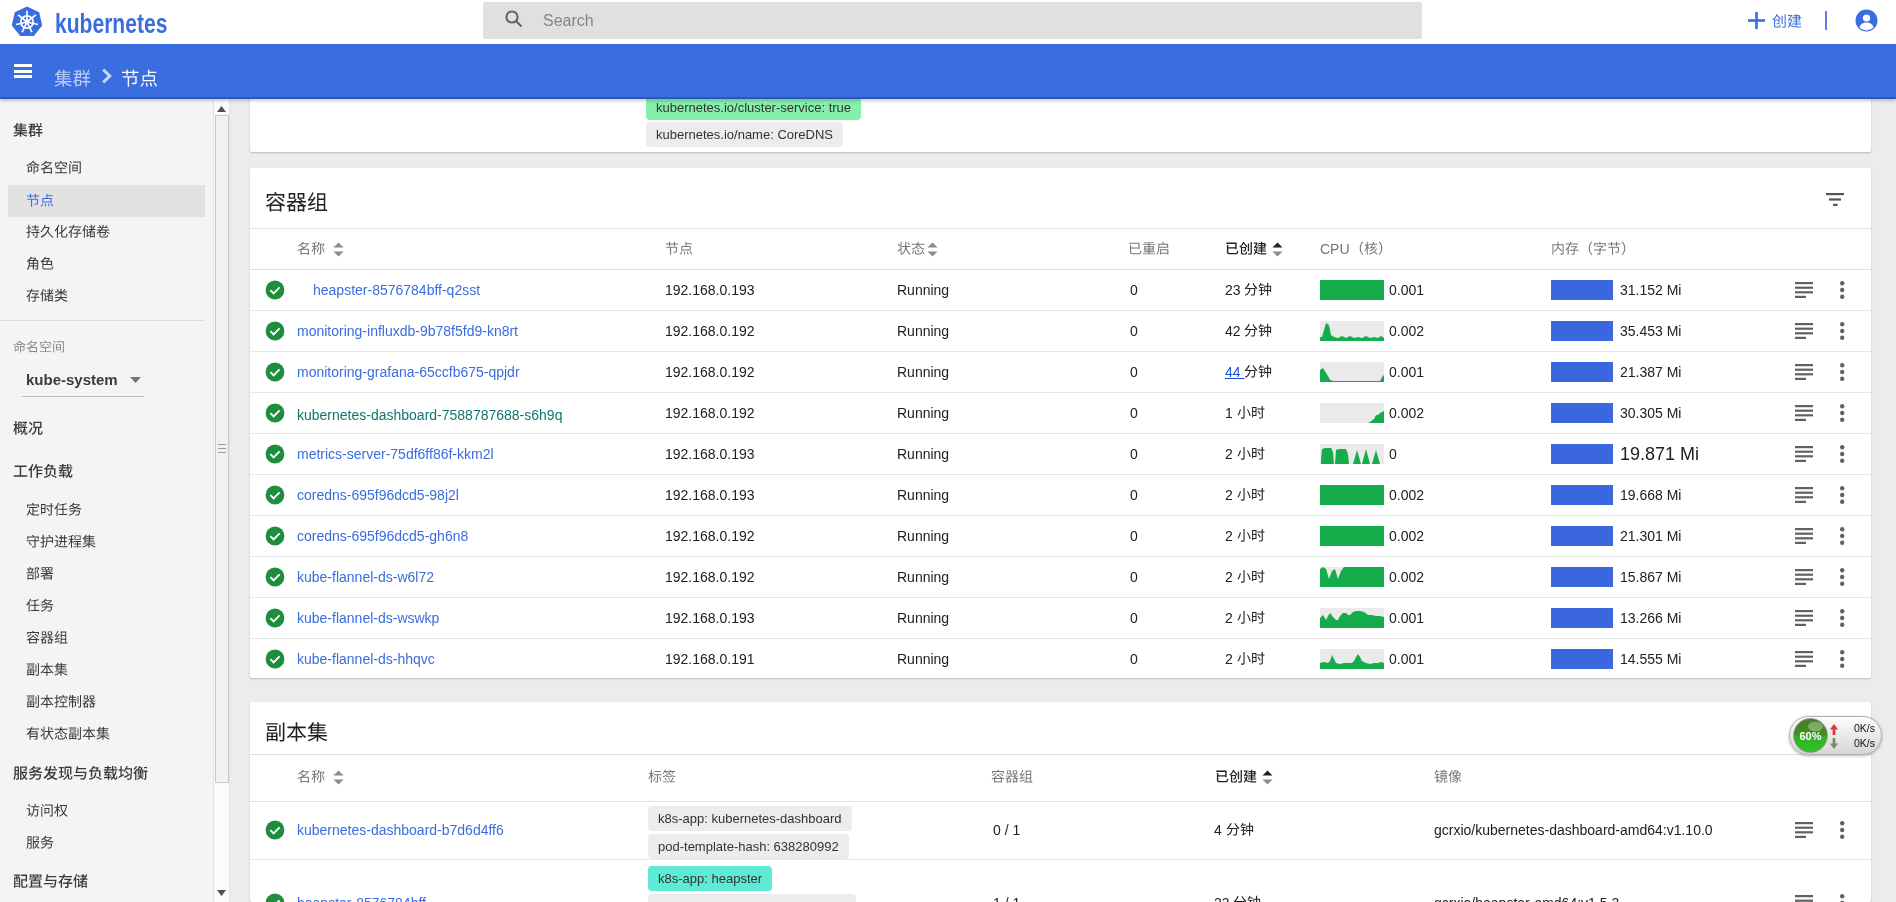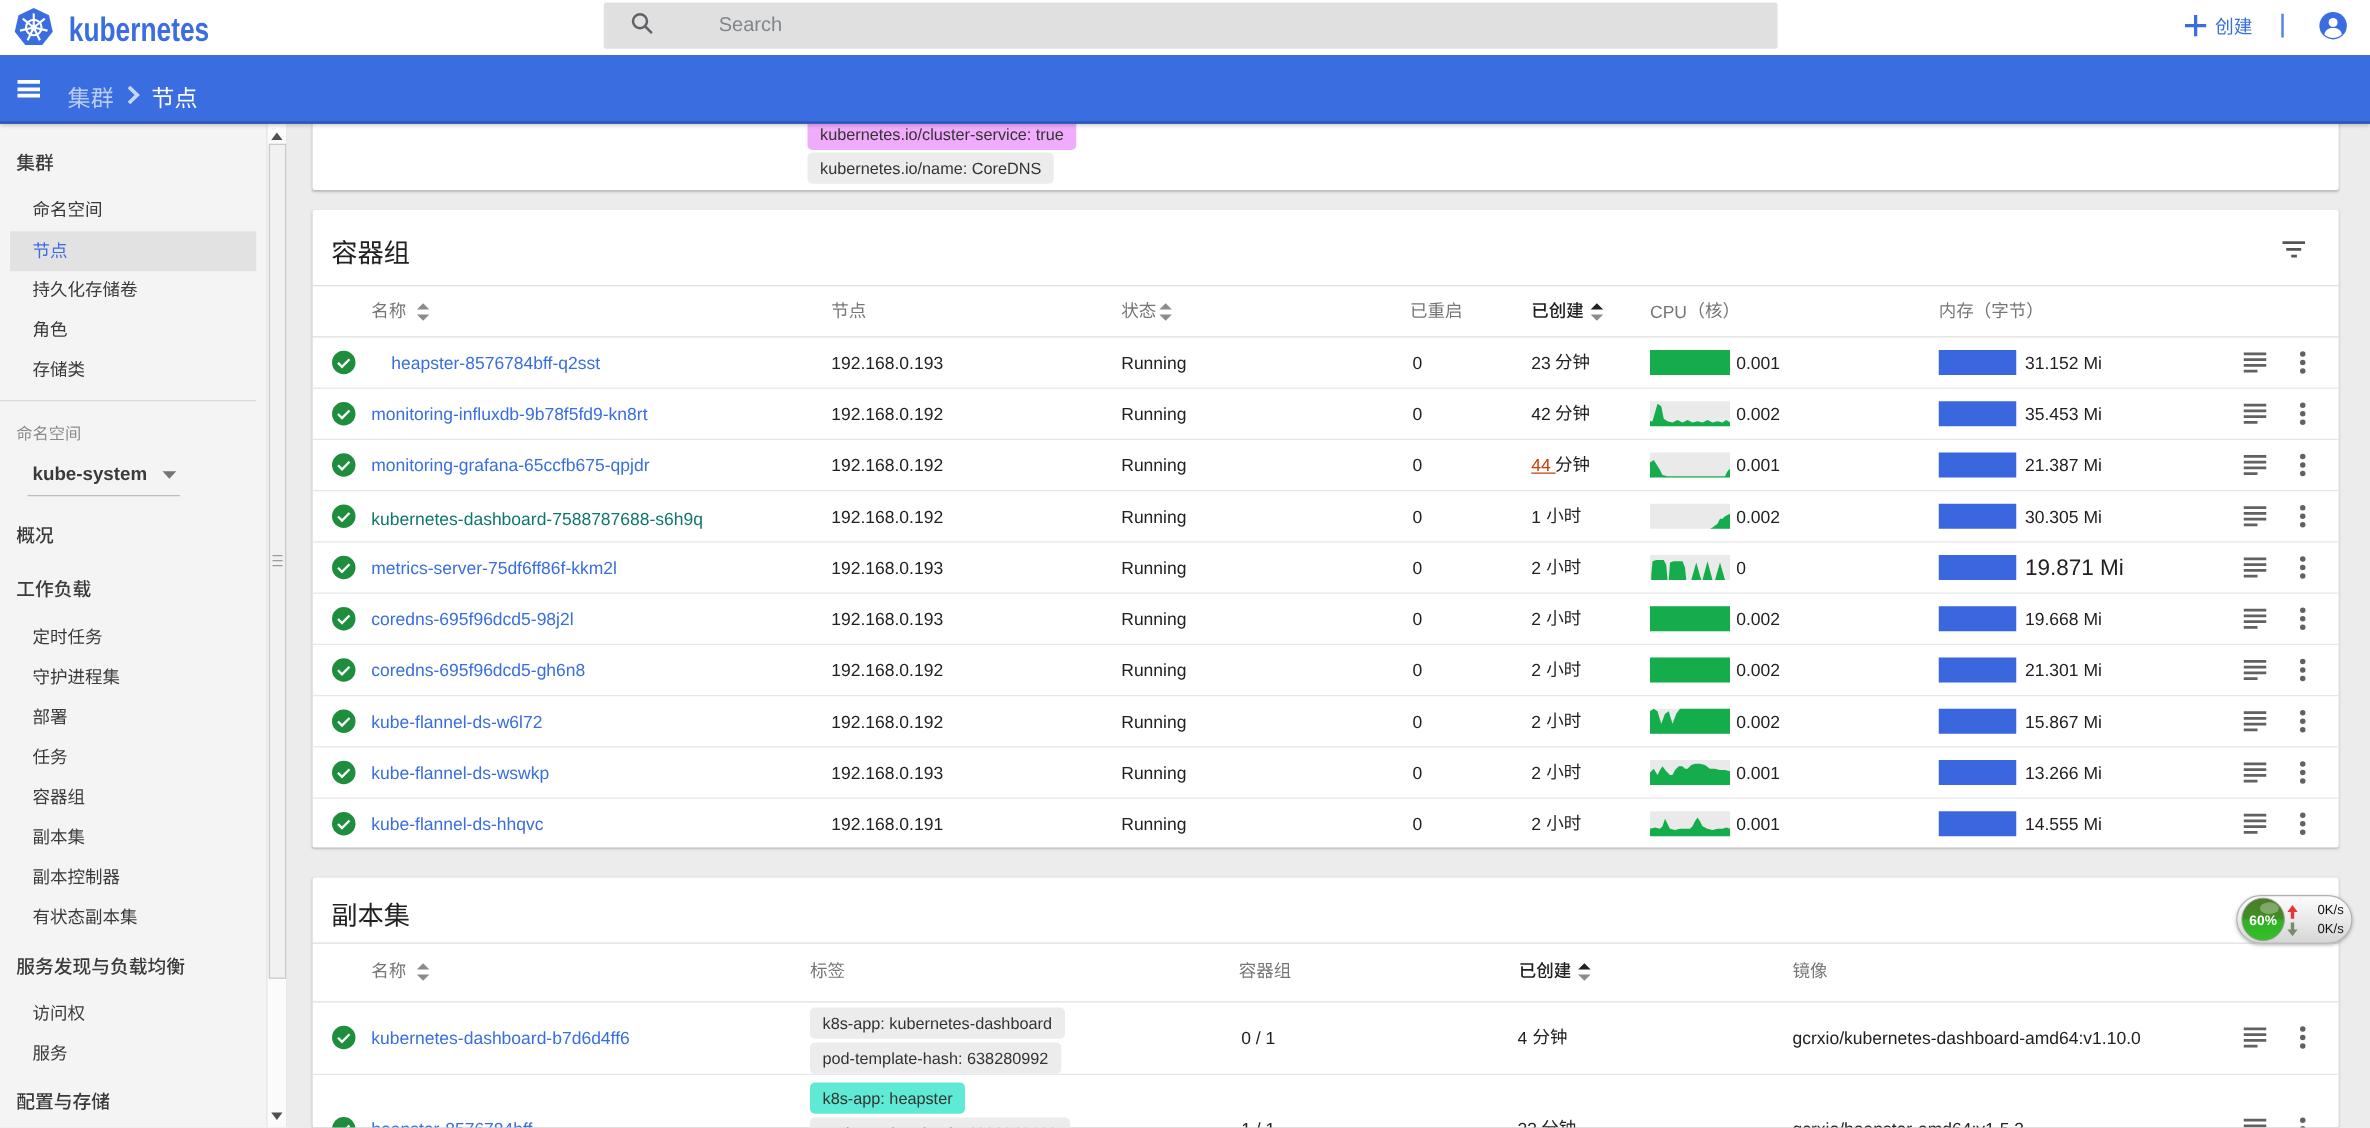--- a/index.html
+++ b/index.html
@@ -19,21 +19,21 @@
     <line x1="16" y1="16" x2="7.1653026260713375" y2="8.954567272970522" stroke="#fff" stroke-width="1.7"></line>
     <circle cx="16" cy="16" r="6.2" fill="none" stroke="#fff" stroke-width="1.7"></circle>
     <circle cx="16" cy="16" r="2.4" fill="#fff"></circle>
   </svg>
 <div style="position:absolute;left:55px;top:8.5px;z-index:31;font-size:27px;font-weight:bold;color:#3a6de0;transform:scaleX(.78);transform-origin:left;letter-spacing:0px;white-space:nowrap">kubernetes</div>
 <div style="position:absolute;left:483px;top:2px;width:939px;height:37px;background:#e0e0e0;border-radius:2px;z-index:31;"></div>
 <svg style="position:absolute;left:504px;top:9px;z-index:31" width="20" height="20" viewBox="0 0 20 20">
     <circle cx="8" cy="8" r="5.6" fill="none" stroke="#5f6368" stroke-width="2"></circle>
     <line x1="12.2" y1="12.2" x2="17.5" y2="17.5" stroke="#5f6368" stroke-width="2"></line>
   </svg>
-<div style="position:absolute;left:543px;top:10.5px;line-height:20px;font-size:16px;color:#80868b;font-weight:normal;white-space:nowrap;z-index:31;margin-left:32px;">Search</div>
+<div style="position:absolute;left:543px;top:10.5px;line-height:20px;font-size:16px;color:#80868b;font-weight:normal;white-space:nowrap;z-index:31;">Search</div>
 <svg style="position:absolute;left:1748px;top:12px;z-index:31" width="17" height="17" viewBox="0 0 17 17">
     <rect x="7.2" y="0" width="2.6" height="17" fill="#3a6de0"></rect>
     <rect x="0" y="7.2" width="17" height="2.6" fill="#3a6de0"></rect>
   </svg>
 <div style="position:absolute;left:1772px;top:10.5px;line-height:20px;font-size:15px;color:#3a6de0;font-weight:normal;white-space:nowrap;z-index:31;"><svg width="30.0" height="21.0" viewBox="0 0 30.0 21.0" style="display:inline-block;vertical-align:-5.4px">
       <path fill="#3a6de0" d="M12.6 3.2V15.3C12.6 15.6 12.5 15.7 12.2 15.7C11.9 15.7 10.9 15.7 9.9 15.7C10 16 10.2 16.5 10.3 16.7C11.7 16.8 12.5 16.7 13 16.6C13.5 16.4 13.7 16.1 13.7 15.3V3.2ZM9.6 4.7V13.1H10.7V4.7ZM2.1 8.5V14.9C2.1 16.3 2.6 16.6 4 16.6C4.3 16.6 6.5 16.6 6.8 16.6C8.2 16.6 8.5 16 8.6 13.9C8.3 13.8 7.9 13.7 7.6 13.5C7.6 15.3 7.5 15.6 6.8 15.6C6.3 15.6 4.5 15.6 4.1 15.6C3.4 15.6 3.2 15.5 3.2 14.9V9.5H6.5C6.4 11.3 6.2 12 6 12.3C5.9 12.4 5.8 12.4 5.6 12.4C5.4 12.4 4.9 12.4 4.3 12.3C4.5 12.6 4.6 13 4.6 13.3C5.2 13.4 5.8 13.3 6.1 13.3C6.5 13.3 6.7 13.2 6.9 12.9C7.3 12.6 7.5 11.5 7.6 8.9C7.6 8.8 7.6 8.5 7.6 8.5ZM4.7 3C3.9 5 2.3 7 0.4 8.4C0.7 8.6 1.1 9 1.2 9.2C2.7 8 4 6.5 5 4.9C6.1 6.2 7.4 7.7 8.1 8.7L8.9 8C8.2 6.9 6.7 5.3 5.4 4L5.7 3.3Z M20.9 4.3V5.2H23.7V6.3H19.9V7.2H23.7V8.4H20.8V9.3H23.7V10.4H20.7V11.3H23.7V12.5H20.1V13.4H23.7V14.9H24.8V13.4H29.1V12.5H24.8V11.3H28.5V10.4H24.8V9.3H28.1V7.2H29.2V6.3H28.1V4.3H24.8V3H23.7V4.3ZM24.8 7.2H27.1V8.4H24.8ZM24.8 6.3V5.2H27.1V6.3ZM16.5 9.7C16.5 9.5 16.8 9.3 17 9.2H18.9C18.7 10.6 18.4 11.7 18 12.7C17.6 12.1 17.3 11.4 17 10.5L16.2 10.8C16.5 12 17 12.9 17.5 13.7C17 14.7 16.3 15.5 15.6 16.1C15.8 16.2 16.2 16.6 16.4 16.8C17.1 16.2 17.7 15.5 18.3 14.6C19.8 16.1 22 16.4 24.8 16.4H29C29.1 16.1 29.3 15.6 29.4 15.4C28.7 15.4 25.4 15.4 24.8 15.4C22.3 15.4 20.2 15.1 18.7 13.6C19.4 12.2 19.8 10.5 20 8.4L19.4 8.2L19.2 8.2H17.9C18.6 7.1 19.4 5.7 20.1 4.2L19.4 3.8L19 3.9H16V4.9H18.6C18 6.3 17.2 7.5 16.9 7.9C16.6 8.4 16.3 8.7 16 8.8C16.1 9 16.4 9.5 16.5 9.7Z"></path>
     </svg></div>
 <div style="position:absolute;left:1825px;top:11px;width:2px;height:19px;background:#3a6de0;opacity:.85;z-index:31;"></div>
 <svg style="position:absolute;left:1855px;top:9px;z-index:31" width="23" height="23" viewBox="0 0 23 23">
     <circle cx="11.5" cy="11.5" r="11" fill="#3a6de0"></circle>
@@ -129,21 +129,21 @@
     <path d="M0 6 L9 6 L4.5 0 Z" fill="#505050"></path>
   </svg>
 <div style="position:absolute;left:214.5px;top:115px;width:14px;height:668px;background:#f1f1f1;border:1px solid #c9c9c9;box-sizing:border-box;"></div>
 <div style="position:absolute;left:217.5px;top:444px;width:8px;height:1px;background:#9b9b9b;"></div>
 <div style="position:absolute;left:217.5px;top:448px;width:8px;height:1px;background:#9b9b9b;"></div>
 <div style="position:absolute;left:217.5px;top:452px;width:8px;height:1px;background:#9b9b9b;"></div>
 <svg style="position:absolute;left:217px;top:890px" width="9" height="6" viewBox="0 0 9 6">
     <path d="M0 0 L9 0 L4.5 6 Z" fill="#505050"></path>
   </svg>
 <div style="position:absolute;left:250px;top:69px;width:1621px;height:83px;background:#fff;border-radius:2px;box-shadow:0 1px 2px rgba(0,0,0,.22);"></div>
-<div style="position:absolute;left:646px;top:95px;height:25px;line-height:25px;background:#f0abfc;border-radius:4px;padding:0 10px;font-size:13px;color:#333;white-space:nowrap">kubernetes.io/cluster-service: true</div>
+<div style="position:absolute;left:646px;top:95px;height:25px;line-height:25px;background:#86efac;border-radius:4px;padding:0 10px;font-size:13px;color:#333;white-space:nowrap">kubernetes.io/cluster-service: true</div>
 <div style="position:absolute;left:646px;top:122px;height:25px;line-height:25px;background:#ececec;border-radius:4px;padding:0 10px;font-size:13px;color:#333;white-space:nowrap">kubernetes.io/name: CoreDNS</div>
 <div style="position:absolute;left:250px;top:168px;width:1621px;height:510px;background:#fff;border-radius:2px;box-shadow:0 1px 2px rgba(0,0,0,.22);"></div>
 <div style="position:absolute;left:265px;top:187.5px;line-height:20px;font-size:21px;color:#212121;font-weight:normal;white-space:nowrap;"><svg width="63.0" height="29.4" viewBox="0 0 63.0 29.4" style="display:inline-block;vertical-align:-7.6px">
       <path fill="#212121" d="M7 8.6C5.8 10.1 3.8 11.6 1.9 12.5C2.2 12.8 2.8 13.4 3 13.7C4.9 12.6 7.1 10.9 8.4 9.1ZM12.3 9.5C14.3 10.7 16.6 12.5 17.8 13.7L18.9 12.6C17.7 11.4 15.3 9.7 13.4 8.6ZM10.4 10.4C8.4 13.5 4.7 16.1 0.8 17.6C1.2 17.9 1.6 18.5 1.8 18.9C2.8 18.5 3.7 18 4.6 17.5V23.5H6.2V22.8H14.8V23.5H16.4V17.2C17.3 17.7 18.2 18.2 19.1 18.6C19.3 18.1 19.8 17.6 20.2 17.3C16.8 15.9 13.8 14.3 11.4 11.6L11.8 11ZM6.2 21.4V17.9H14.8V21.4ZM6.3 16.5C7.9 15.4 9.3 14.1 10.5 12.7C11.9 14.2 13.5 15.5 15.1 16.5ZM9.1 4.4C9.4 4.9 9.7 5.6 10 6.1H1.7V10H3.3V7.6H17.7V10H19.3V6.1H11.8C11.5 5.5 11.1 4.7 10.7 4.1Z M25.1 6.5H28.7V9.5H25.1ZM34.1 6.5H37.8V9.5H34.1ZM33.9 11.7C34.8 12 35.8 12.5 36.5 13H30.5C31 12.3 31.4 11.7 31.7 11L30.2 10.7V5.1H23.7V10.8H30.1C29.7 11.6 29.2 12.3 28.6 13H22.1V14.4H27.3C25.8 15.7 24 16.8 21.6 17.7C21.9 18 22.3 18.5 22.5 18.9L23.7 18.4V23.5H25.2V22.9H28.7V23.4H30.2V17H26.2C27.4 16.2 28.5 15.4 29.3 14.4H33.2C34.1 15.4 35.3 16.3 36.5 17H32.7V23.5H34.1V22.9H37.8V23.4H39.4V18.4L40.4 18.7C40.6 18.4 41.1 17.8 41.4 17.5C39.1 16.9 36.8 15.8 35.2 14.4H40.9V13H37.3L37.8 12.4C37.1 11.9 35.8 11.2 34.7 10.8ZM32.6 5.1V10.8H39.4V5.1ZM25.2 21.5V18.4H28.7V21.5ZM34.1 21.5V18.4H37.8V21.5Z M43 20.6 43.3 22.1C45.3 21.6 47.9 21 50.4 20.3L50.3 19C47.6 19.6 44.8 20.2 43 20.6ZM52.1 5.2V21.6H50V23.1H62.1V21.6H60.3V5.2ZM53.6 21.6V17.5H58.8V21.6ZM53.6 12.1H58.8V16.1H53.6ZM53.6 10.6V6.7H58.8V10.6ZM43.4 13C43.7 12.8 44.2 12.7 47.1 12.3C46.1 13.7 45.1 14.8 44.7 15.2C44 16 43.5 16.5 43 16.6C43.2 17 43.4 17.7 43.5 18C44 17.8 44.7 17.6 50.4 16.4C50.4 16.1 50.4 15.5 50.4 15.1L45.8 15.9C47.6 14.1 49.3 11.8 50.7 9.4L49.5 8.7C49 9.4 48.5 10.2 48 10.9L45 11.3C46.3 9.4 47.6 7.1 48.7 4.9L47.2 4.2C46.3 6.7 44.6 9.5 44.1 10.2C43.7 10.9 43.3 11.4 42.9 11.5C43 11.9 43.3 12.6 43.4 13Z"></path>
     </svg></div>
 <svg style="position:absolute;left:1826px;top:193px" width="18" height="13" viewBox="0 0 18 13">
     <rect x="0" y="0" width="18" height="2.2" fill="#555"></rect>
     <rect x="3" y="5.4" width="12" height="2.2" fill="#555"></rect>
     <rect x="7" y="10.8" width="4.5" height="2.2" fill="#555"></rect>
   </svg>
@@ -241,21 +241,21 @@
   </svg>
 <div style="position:absolute;left:250px;top:351px;width:1621px;height:1px;background:#e8e8e8;"></div>
 <svg style="position:absolute;left:264.5px;top:361.5px" width="20" height="20" viewBox="0 0 20 20">
     <circle cx="10" cy="10" r="9.4" fill="#1e8e3e"></circle>
     <path d="M5.4 10.2 L8.6 13.4 L14.6 7.4" stroke="#fff" stroke-width="1.9" fill="none"></path>
   </svg>
 <div style="position:absolute;left:297px;top:361.5px;line-height:20px;font-size:14px;color:#3a6de0;font-weight:normal;white-space:nowrap;">monitoring-grafana-65ccfb675-qpjdr</div>
 <div style="position:absolute;left:665px;top:361.5px;line-height:20px;font-size:14px;color:#212121;font-weight:normal;white-space:nowrap;">192.168.0.192</div>
 <div style="position:absolute;left:897px;top:361.5px;line-height:20px;font-size:14px;color:#212121;font-weight:normal;white-space:nowrap;">Running</div>
 <div style="position:absolute;left:1130px;top:361.5px;line-height:20px;font-size:14px;color:#212121;font-weight:normal;white-space:nowrap;">0</div>
-<div style="position:absolute;left:1225px;top:361.5px;line-height:20px;font-size:14px;color:#c2410c;font-weight:normal;white-space:nowrap;text-decoration:underline;">44 <svg width="28.0" height="19.6" viewBox="0 0 28.0 19.6" style="display:inline-block;vertical-align:-5.0px">
+<div style="position:absolute;left:1225px;top:361.5px;line-height:20px;font-size:14px;color:#1d4ed8;font-weight:normal;white-space:nowrap;text-decoration:underline;">44 <svg width="28.0" height="19.6" viewBox="0 0 28.0 19.6" style="display:inline-block;vertical-align:-5.0px">
       <path fill="#212121" d="M9.4 3.1 8.5 3.4C9.5 5.5 11.1 7.8 12.6 9.1C12.8 8.8 13.2 8.4 13.5 8.2C12 7.1 10.3 4.9 9.4 3.1ZM4.5 3.1C3.7 5.2 2.3 7.2 0.6 8.4C0.9 8.6 1.3 9 1.5 9.2C1.9 8.9 2.3 8.5 2.6 8.2V9.1H5.3C5 11.5 4.2 13.7 0.9 14.8C1.1 15.1 1.4 15.5 1.6 15.7C5.1 14.4 6 11.9 6.4 9.1H10.2C10.1 12.6 9.9 14 9.5 14.4C9.4 14.5 9.2 14.5 8.9 14.5C8.6 14.5 7.7 14.5 6.8 14.4C7 14.7 7.1 15.2 7.2 15.5C8.1 15.6 8.9 15.6 9.4 15.5C9.9 15.5 10.2 15.4 10.5 15C11 14.5 11.1 12.9 11.4 8.6C11.4 8.5 11.4 8.1 11.4 8.1H2.7C3.9 6.8 4.9 5.2 5.7 3.4Z M23.1 6.8V10.1H21.2V6.8ZM24.2 6.8H26.1V10.1H24.2ZM23.1 2.8V5.8H20.3V12H21.2V11.1H23.1V15.7H24.2V11.1H26.1V11.9H27.1V5.8H24.2V2.8ZM16.5 2.8C16.1 4.1 15.3 5.4 14.5 6.2C14.7 6.5 15 7 15.1 7.2C15.5 6.7 16 6.1 16.4 5.4H19.8V4.4H16.9C17.1 4 17.3 3.5 17.5 3.1ZM14.8 9.7V10.7H16.9V13.5C16.9 14.2 16.4 14.6 16.1 14.8C16.3 15 16.6 15.4 16.7 15.6C16.9 15.4 17.3 15.1 20 13.7C19.9 13.5 19.8 13.1 19.8 12.8L17.9 13.8V10.7H19.9V9.7H17.9V7.9H19.5V6.9H15.6V7.9H16.9V9.7Z"></path>
     </svg></div>
 <svg style="position:absolute;left:1320px;top:361.5px;background:#eaeaea" width="64" height="20" viewBox="0 0 64 20">
     <polygon points="0,20 0,8 3,6 8,14 10,18 14,19 56,19 60,19 62,15 64,13 64,20" fill="#15ad4b"></polygon>
   </svg>
 <div style="position:absolute;left:1389px;top:361.5px;line-height:20px;font-size:14px;color:#212121;font-weight:normal;white-space:nowrap;">0.001</div>
 <div style="position:absolute;left:1551px;top:361.5px;width:62px;height:20px;background:#3a67dd;"></div>
 <div style="position:absolute;left:1620px;top:361.5px;line-height:20px;font-size:14px;color:#212121;font-weight:normal;white-space:nowrap;">21.387 Mi</div>
 <svg style="position:absolute;left:1795px;top:363.5px" width="18" height="16" viewBox="0 0 18 16">
     <rect x="0" y="0" width="18" height="2.2" fill="#616161"></rect>

